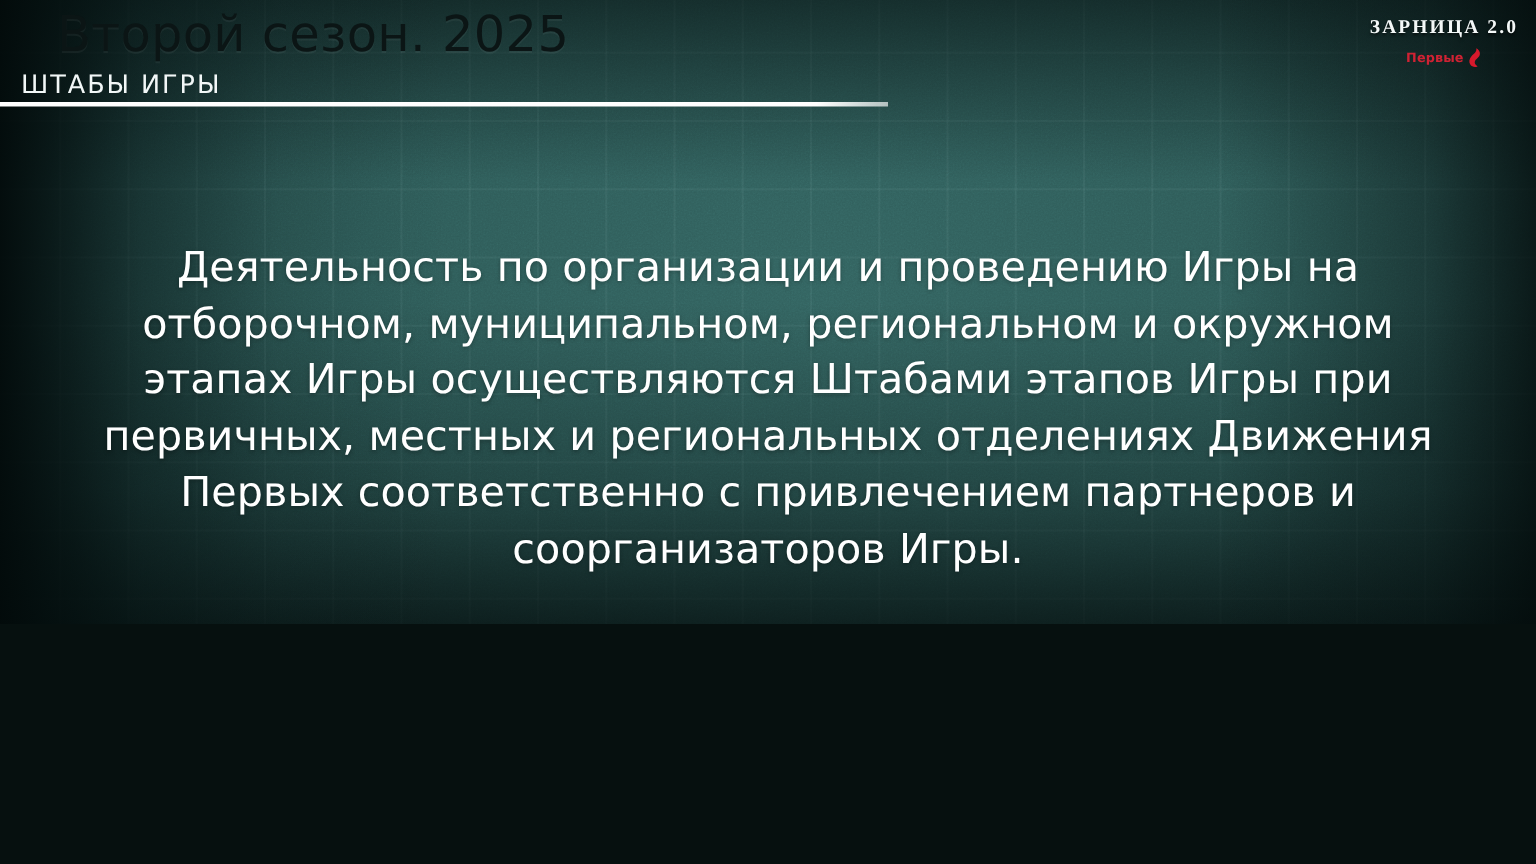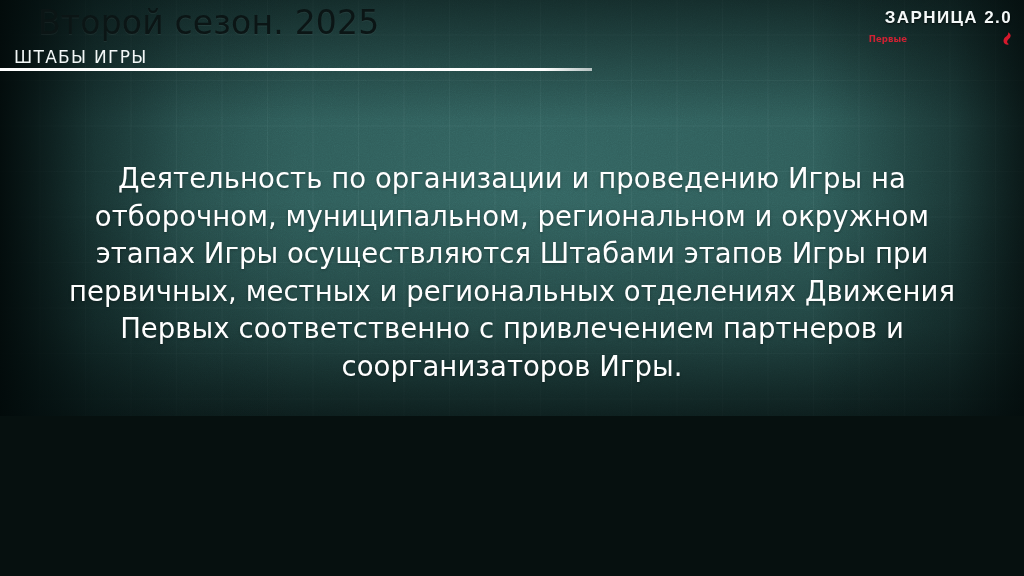--- a/index.html
+++ b/index.html
@@ -132,35 +132,34 @@
   .brand {
     position: absolute;
     right: 12px;
     top: 8px;
     z-index: 11;
     text-align: right;
     user-select: none;
   }
 
   .brand-name {
-    font-family: Liberation Sans, sans-serif;
-    font-size: 17px;
+    font-family: Liberation Serif, serif;
+    font-size: 13px;
     line-height: 20px;
     font-weight: 700;
     color: #f4f8f8;
     letter-spacing: 1.4px;
     white-space: nowrap;
     text-shadow: 0 1px 2px rgba(0,0,0,0.65);
-    margin-left: 16px;
   }
 
   .brand-sub {
     display: flex;
     align-items: center;
-    justify-content: space-between;
+    justify-content: center;
     gap: 2px;
     margin-top: 4px;
     padding-right: 1px;
   }
 
   .brand-sub-text {
     font-size: 8.5px;
     line-height: 10px;
     font-weight: 700;
     color: #cf2233;

